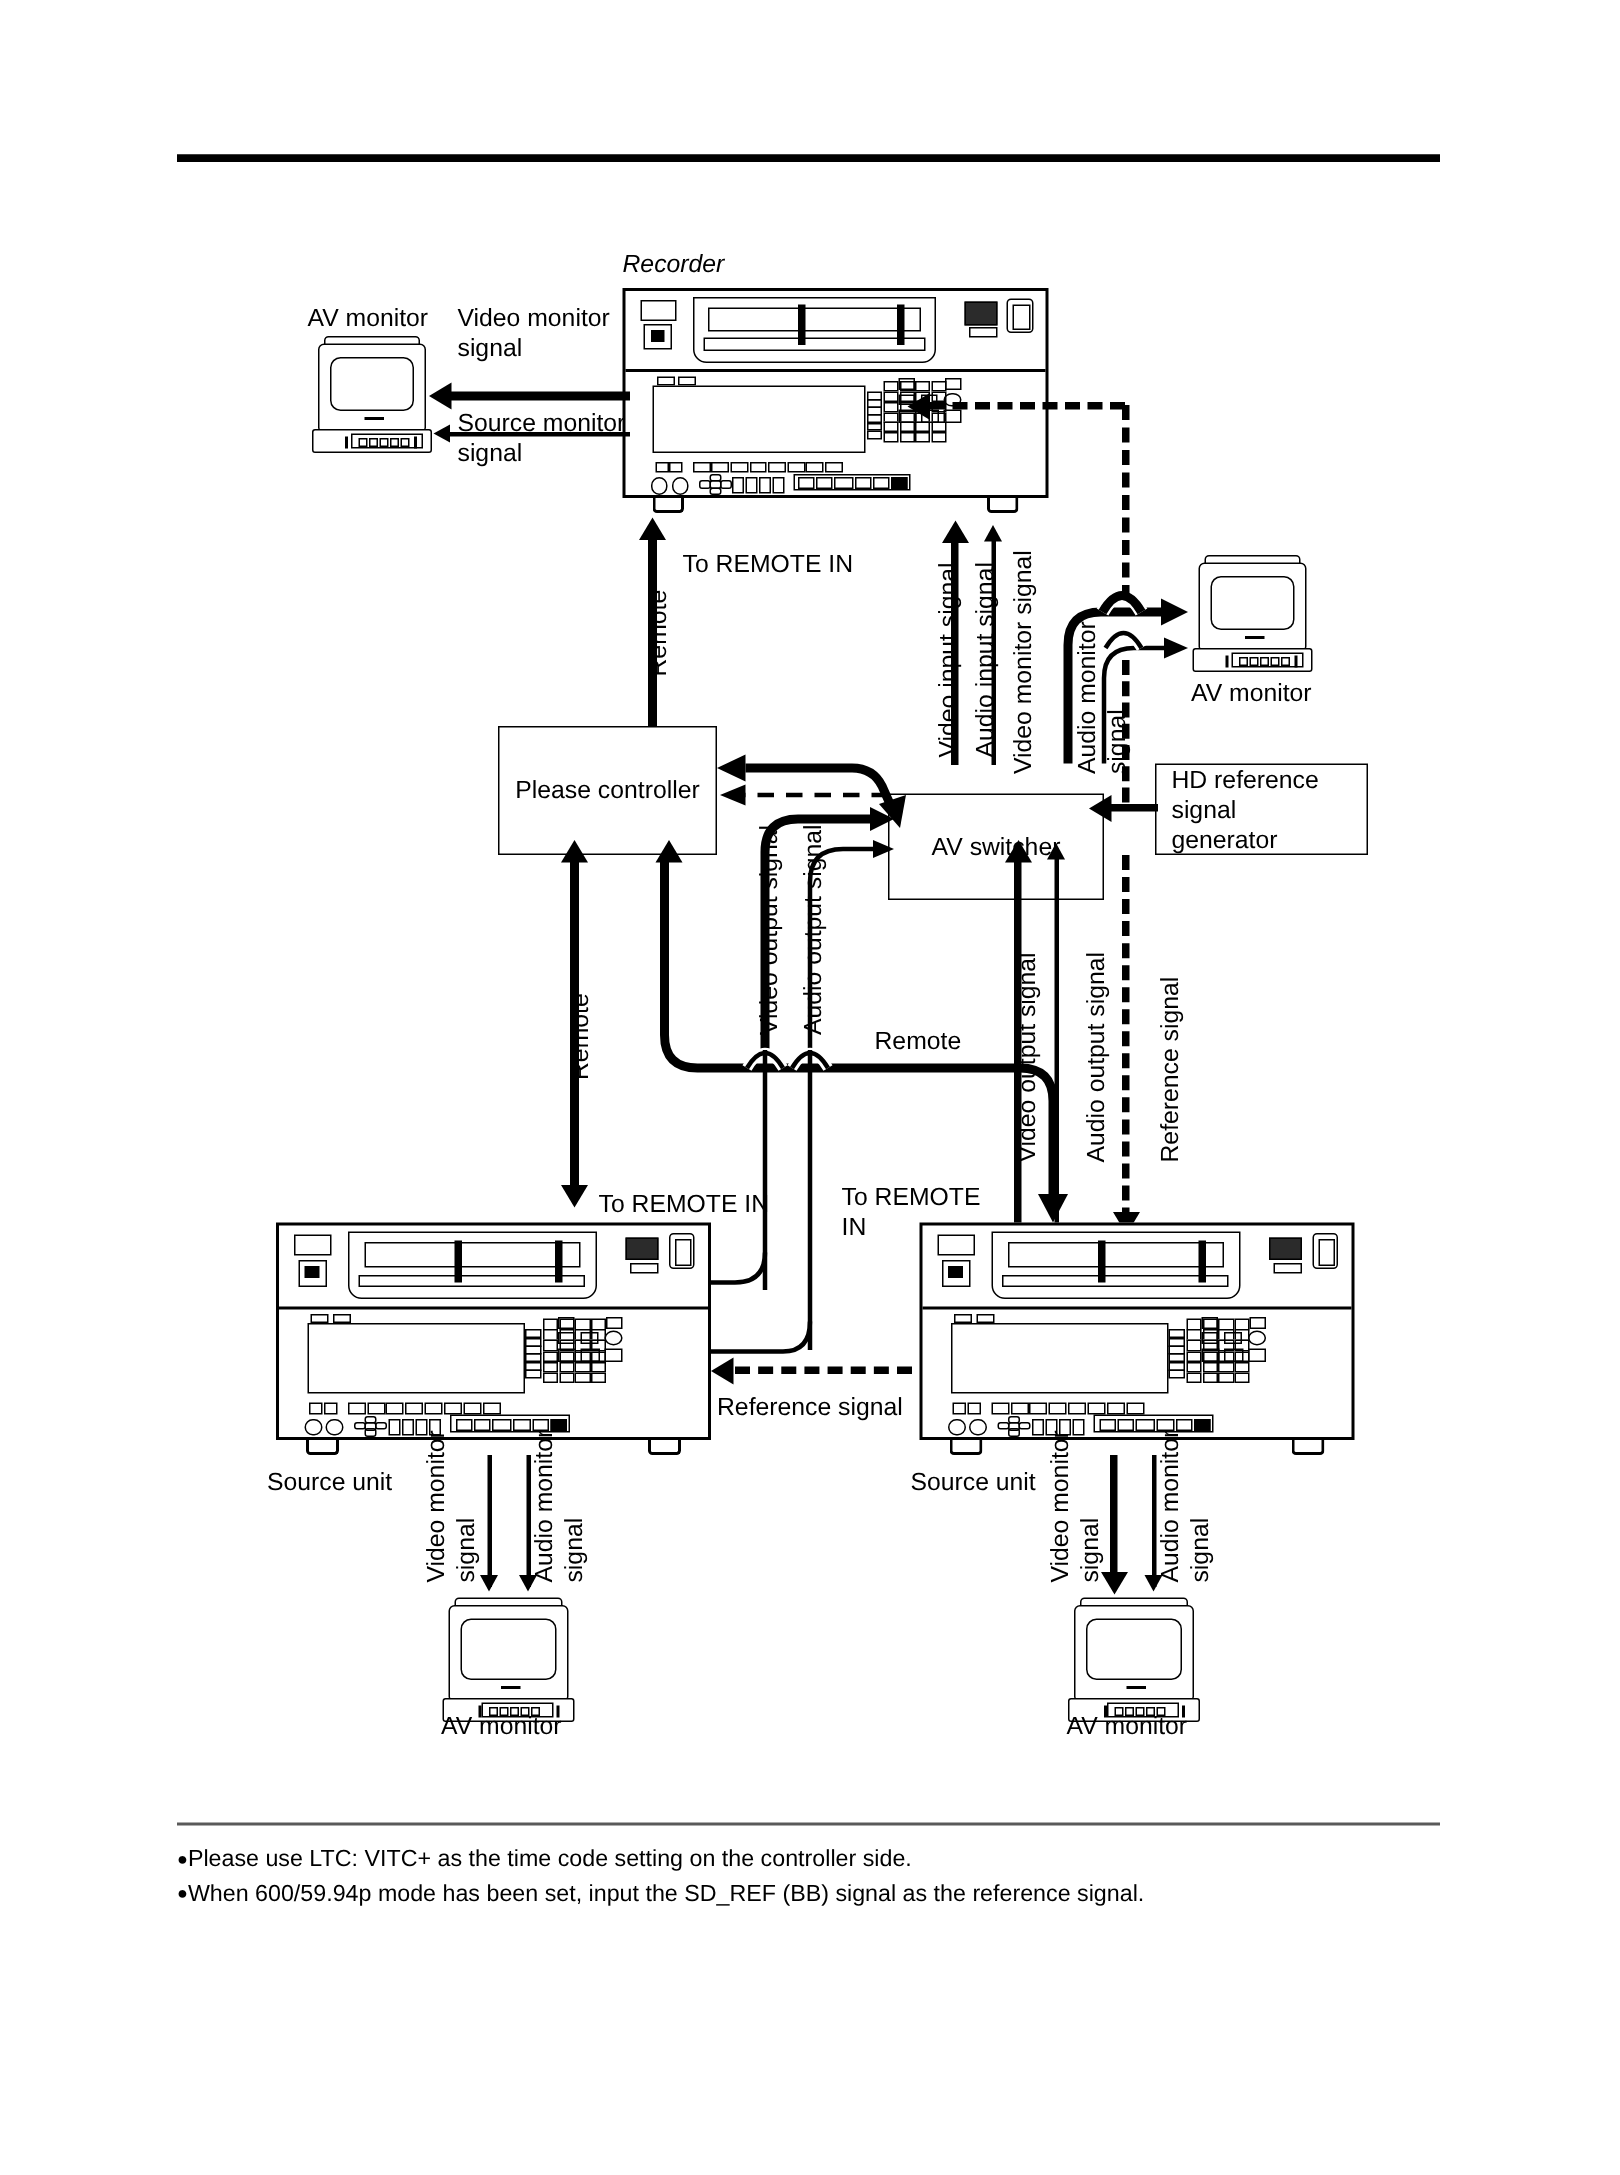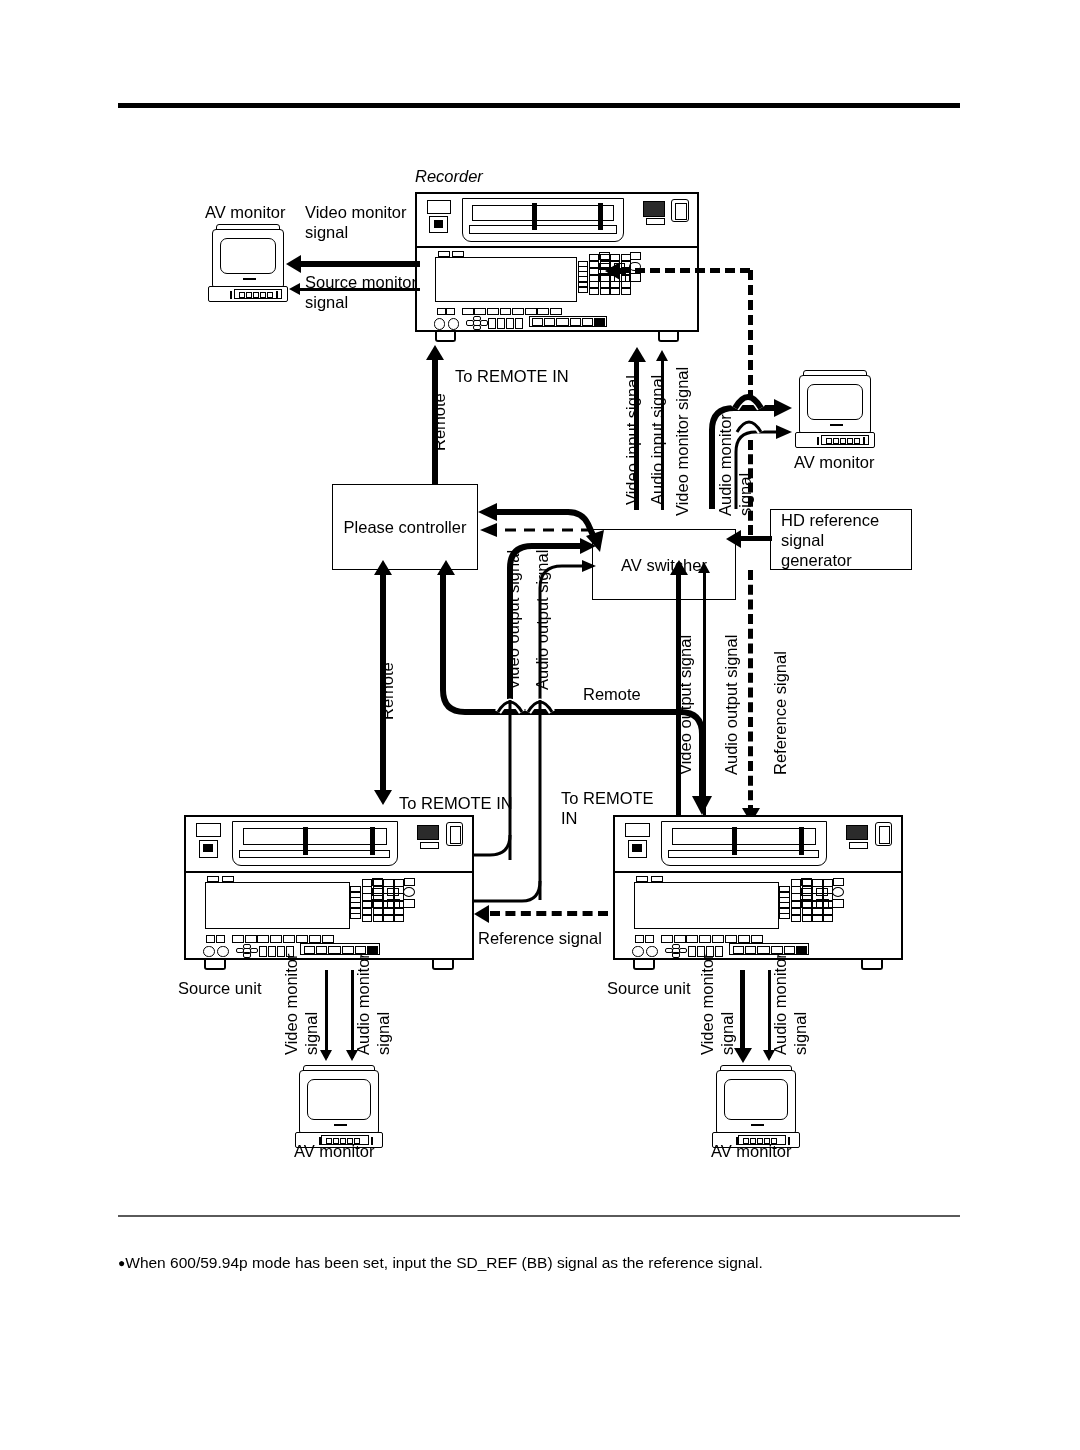--- a/index.html
+++ b/index.html
@@ -679,15 +679,16 @@
           <i style="left:32px"></i>
         </div>
       <div class="ctrlBar" style="left:24px;"></div>
       <div class="ctrlBar" style="left:76px;"></div>
     </div>
     <div class="lbl" style="left:711px;top:1141px;">AV monitor</div>
 
   </div>
 
   <div id="footer-rule"></div>
+  <div class="note" id="note-0"><span class="bullet">●</span><span>Please use LTC: VITC+ as the time code setting on the controller side.</span></div>
   <div class="note" id="note-1"><span class="bullet">●</span><span>When 600/59.94p mode has been set, input the SD_REF (BB) signal as the reference signal.</span></div>
 
 </div>
 
 </body></html>

